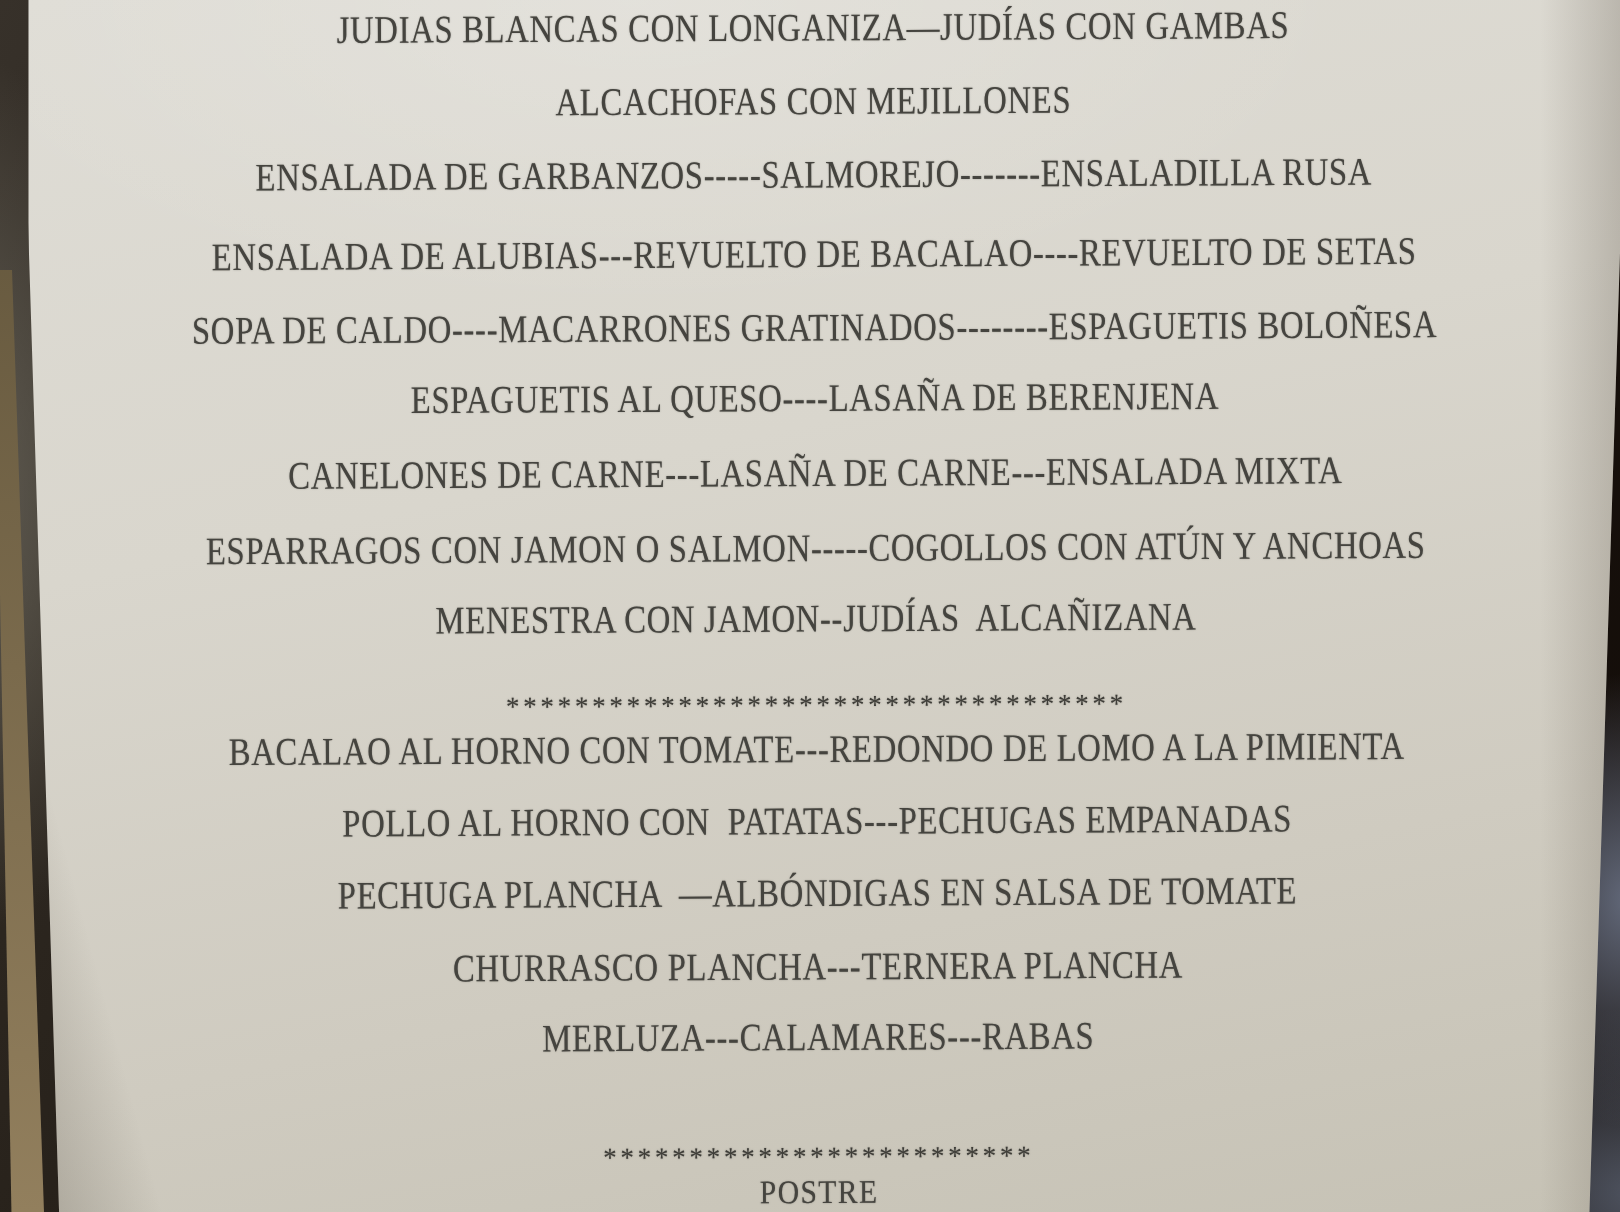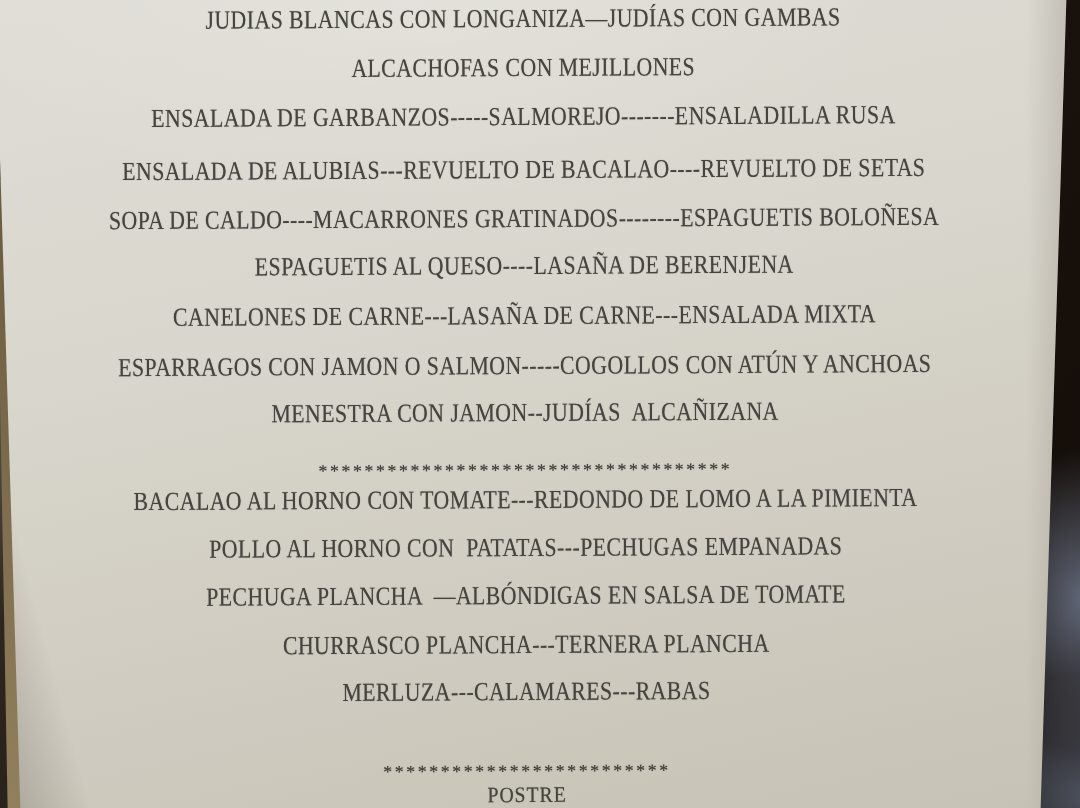--- a/index.html
+++ b/index.html
@@ -35,20 +35,21 @@
   
   .paper {
     position: absolute;
     inset: 0;
     clip-path: polygon(-30px -20px, 1067px -20px, 1040px 828px, 21px 828px, -2px 95px);
     background:
       radial-gradient(ellipse 700px 300px at 38% 0%, rgba(255,255,255,0.16), rgba(255,255,255,0) 70%),
       linear-gradient(to left, rgba(70,60,48,0.22), rgba(70,60,48,0) 5%),
       linear-gradient(75deg, rgba(70,62,50,0.28), rgba(70,62,50,0) 7%),
       linear-gradient(168deg, #dfddd6 0%, #d9d6cd 38%, #cfcbc0 72%, #c6c2b5 100%);
+    margin-left: 19px;
   }
   .menu {
     position: absolute;
     top: 0;
     left: 0;
     width: 1050px;
     height: 808px;
     transform: rotate(-0.3deg);
     transform-origin: 525px 404px;
   }

